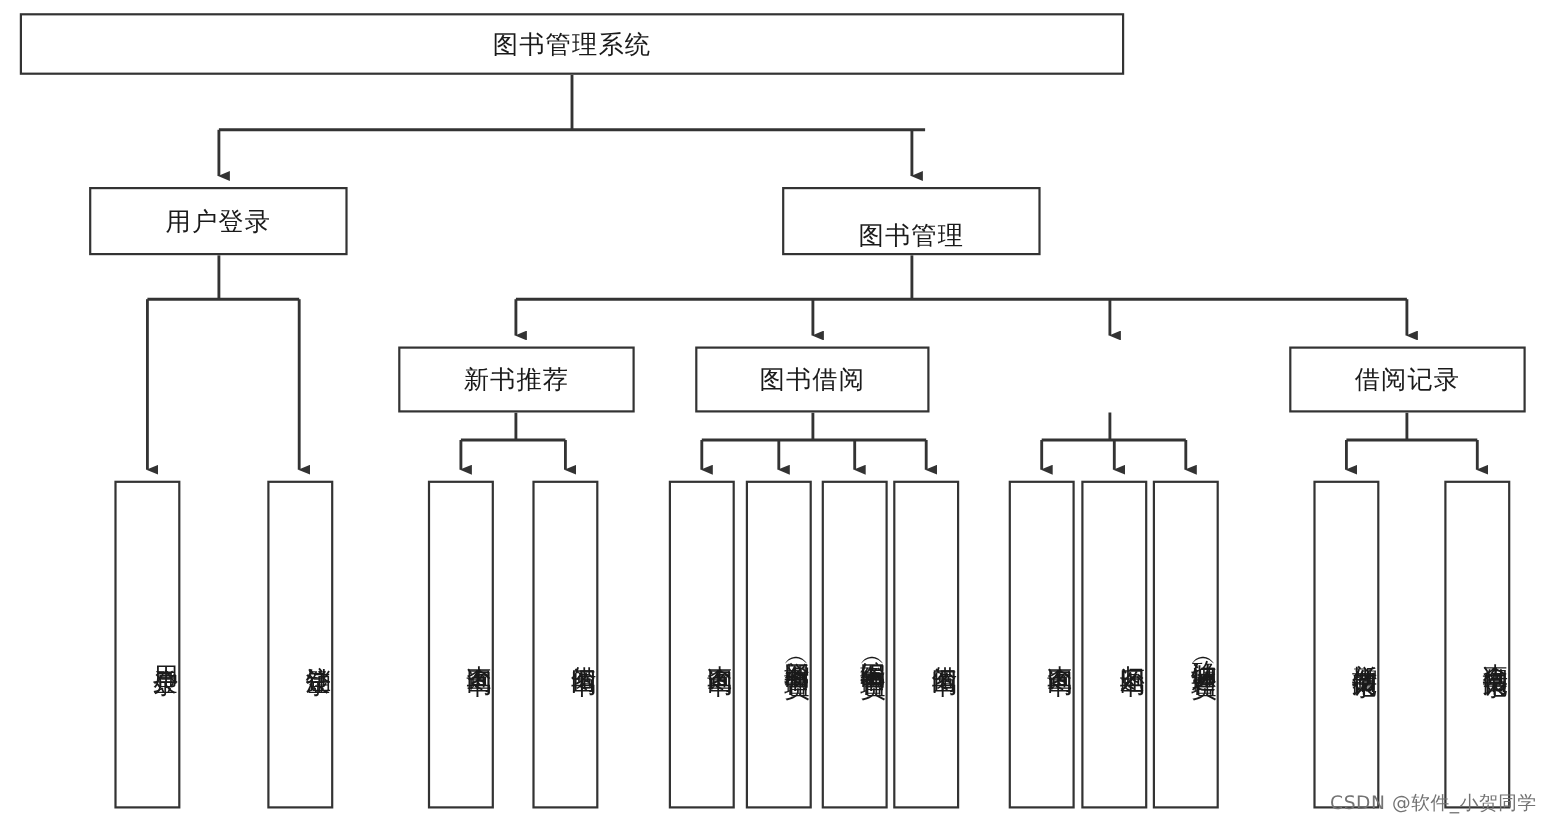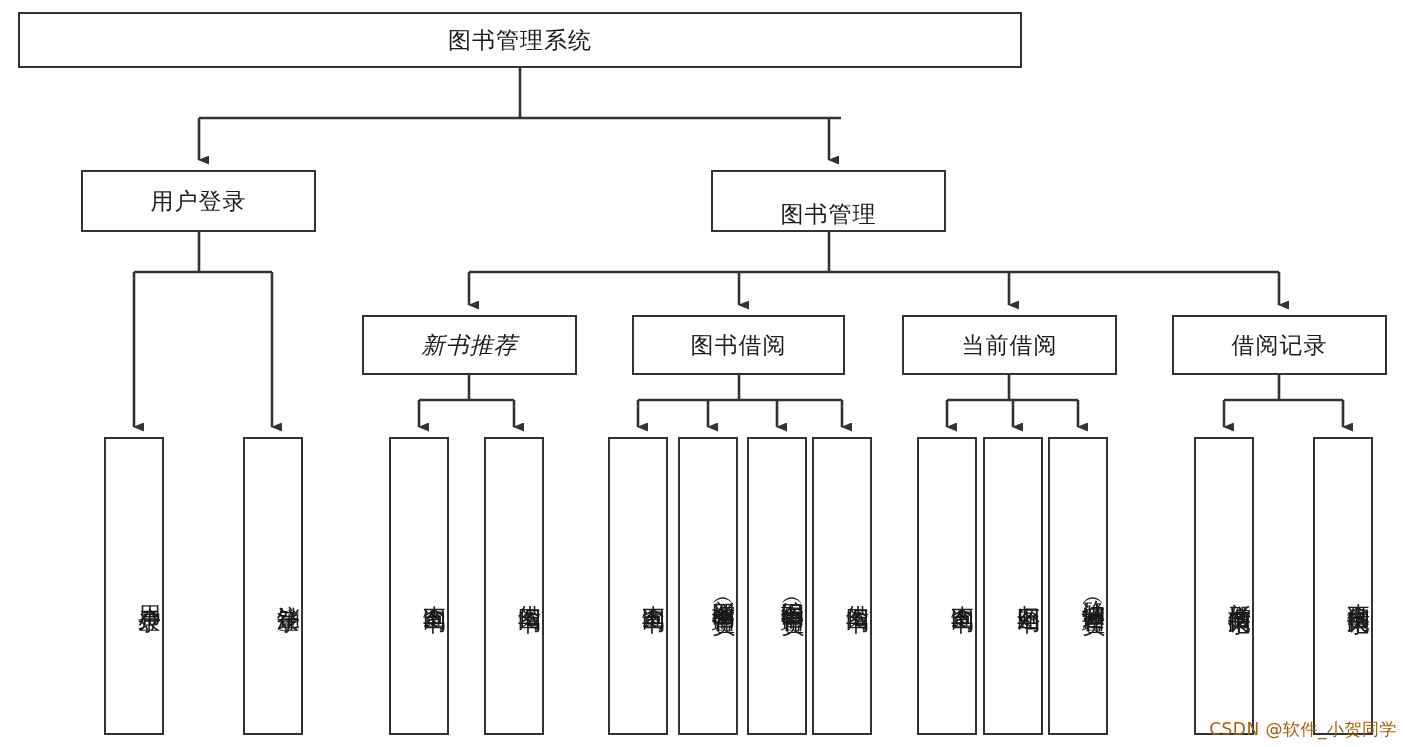--- a/index.html
+++ b/index.html
@@ -52,21 +52,21 @@
   .node.vert .vlabel {
     writing-mode: vertical-rl;
     text-orientation: upright;
     letter-spacing: 2px;
   }
   #watermark {
     position: absolute;
     right: 8px;
     bottom: 6px;
     font-size: 17px;
-    color: #a16207;
+    color: #737373;
     letter-spacing: 0.5px;
     user-select: none;
     white-space: nowrap;
   }
 </style>
 </head>
 <body>
 
 <div id="diagram">
 
@@ -125,28 +125,25 @@
     <span>图书管理系统</span>
   </div>
 
   <div class="node horiz" style="left:81px; top:170px; width:235px; height:62px;">
     <span>用户登录</span>
   </div>
   <div class="node horiz" style="left:711px; top:170px; width:235px; height:62px;align-items:flex-end;">
     <span>图书管理</span>
   </div>
 
-  <div class="node horiz" style="left:362px; top:315px; width:215px; height:60px;font-style:italic;">
+  <div class="node horiz" style="left:362px; top:315px; width:215px; height:60px;">
     <span>新书推荐</span>
   </div>
   <div class="node horiz" style="left:632px; top:315px; width:213px; height:60px;">
     <span>图书借阅</span>
-  </div>
-  <div class="node horiz" style="left:902px; top:315px; width:215px; height:60px;">
-    <span>当前借阅</span>
   </div>
   <div class="node horiz" style="left:1172px; top:315px; width:215px; height:60px;align-items:center;">
     <span>借阅记录</span>
   </div>
 
   <div class="node vert" style="left:104px; top:437px; width:60px; height:298px;">
     <span class="vlabel">用户登录</span>
   </div>
   <div class="node vert" style="left:243px; top:437px; width:60px; height:298px;">
     <span class="vlabel">注销登录</span>

